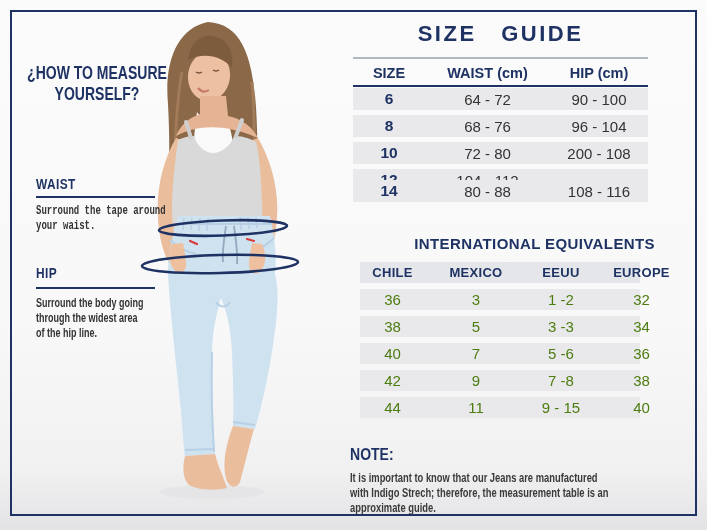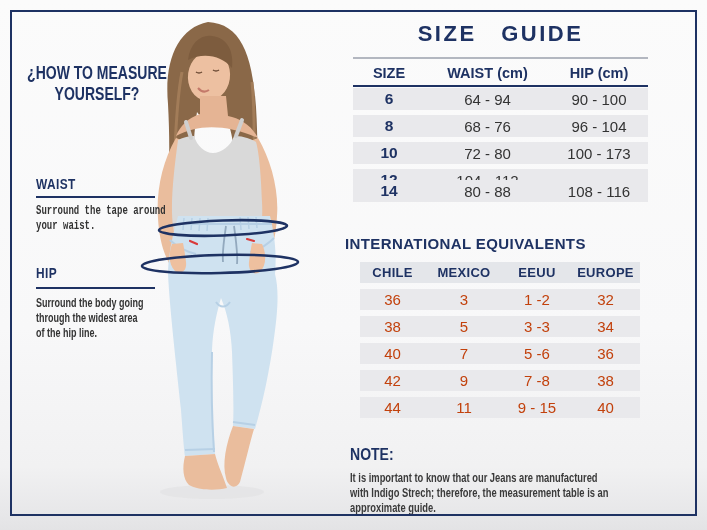--- a/index.html
+++ b/index.html
@@ -16,24 +16,24 @@
   .m-desc{color:#333;font-weight:700;font-size:12.5px;line-height:15px;}
   .m-desc div{white-space:nowrap;transform:scaleX(0.72);transform-origin:left;}
   
   .sg-title{left:353px;top:21px;width:295px;text-align:center;color:#1e3263;font-weight:700;font-size:22px;letter-spacing:2.5px;word-spacing:16px;white-space:nowrap;}
   .rule-gray{left:353px;top:57px;width:295px;height:2px;background:#b3b7c0;}
   .rule-navy{left:353px;top:85px;width:295px;height:2px;background:#1e3263;}
   .sg-grid{display:grid;grid-template-columns:72px 125px 98px;align-items:center;text-align:center;}
   .sg-head{left:353px;top:62px;width:295px;height:21px;color:#1e3263;font-weight:700;font-size:14.5px;}
   .sg-row{left:353px;width:295px;height:22px;background:#e9e9ec;font-size:15px;color:#333;}
   .sg-row .size{color:#1e3263;font-weight:700;font-size:15.5px;}
-  .int-title{left:345px;top:235px;width:310px;text-align:left;color:#1e3263;font-weight:700;font-size:15px;letter-spacing:.4px;white-space:nowrap;}
-  .int-grid{display:grid;grid-template-columns:65px 78px 68px 69px;align-items:center;text-align:center;}
+  .int-title{left:345px;top:235px;width:310px;text-align:right;color:#1e3263;font-weight:700;font-size:15px;letter-spacing:.4px;white-space:nowrap;}
+  .int-grid{display:grid;grid-template-columns:65px 78px 68px 69px;align-items:center;text-align:center;gap:12px;}
   .int-head{left:360px;top:262px;width:280px;height:21px;background:#e4e6ea;color:#1e3263;font-weight:700;font-size:13px;letter-spacing:.3px;}
-  .int-row{left:360px;width:280px;height:21px;background:#e9e9ec;font-size:15px;color:#c2410c;}
+  .int-row{left:360px;width:280px;height:21px;background:#e9e9ec;font-size:15px;color:#4d7c0f;}
   .note-label{left:350px;top:445px;color:#1e3263;font-weight:700;font-size:16.5px;white-space:nowrap;transform:scaleX(0.85);transform-origin:left;}
   .note-text{left:350px;top:470px;color:#3a3a3a;font-weight:700;font-size:13px;line-height:15px;}
   .note-text div{white-space:nowrap;transform:scaleX(0.72);transform-origin:left;}
 </style>
 </head>
 <body>
 
 <div class="page">
 
   <svg class="abs" style="left:112px;top:12px;" width="238" height="500" viewBox="0 0 238 500">
@@ -110,32 +110,32 @@
   <div class="abs rule-gray"></div>
   <div class="abs sg-head sg-grid">
     <span>SIZE</span>
     <span>WAIST (cm)</span>
     <span>HIP (cm)</span>
   </div>
   <div class="abs rule-navy"></div>
 
   <div class="abs sg-row sg-grid" style="top:88px;">
     <span class="size">6</span>
-    <span>64 - 94</span>
+    <span>64 - 72</span>
     <span>90 - 100</span>
   </div>
   <div class="abs sg-row sg-grid" style="top:115px;">
     <span class="size">8</span>
     <span>68 - 76</span>
     <span>96 - 104</span>
   </div>
   <div class="abs sg-row sg-grid" style="top:142px;">
     <span class="size">10</span>
     <span>72 - 80</span>
-    <span>100 - 173</span>
+    <span>200 - 108</span>
   </div>
   <div class="abs sg-row sg-grid" style="top:169px;">
     <span class="size">12</span>
     <span>104 - 112</span>
   </div>
   <div class="abs sg-row sg-grid" style="top:180px;">
     <span class="size">14</span>
     <span>80 - 88</span>
     <span>108 - 116</span>
   </div>

